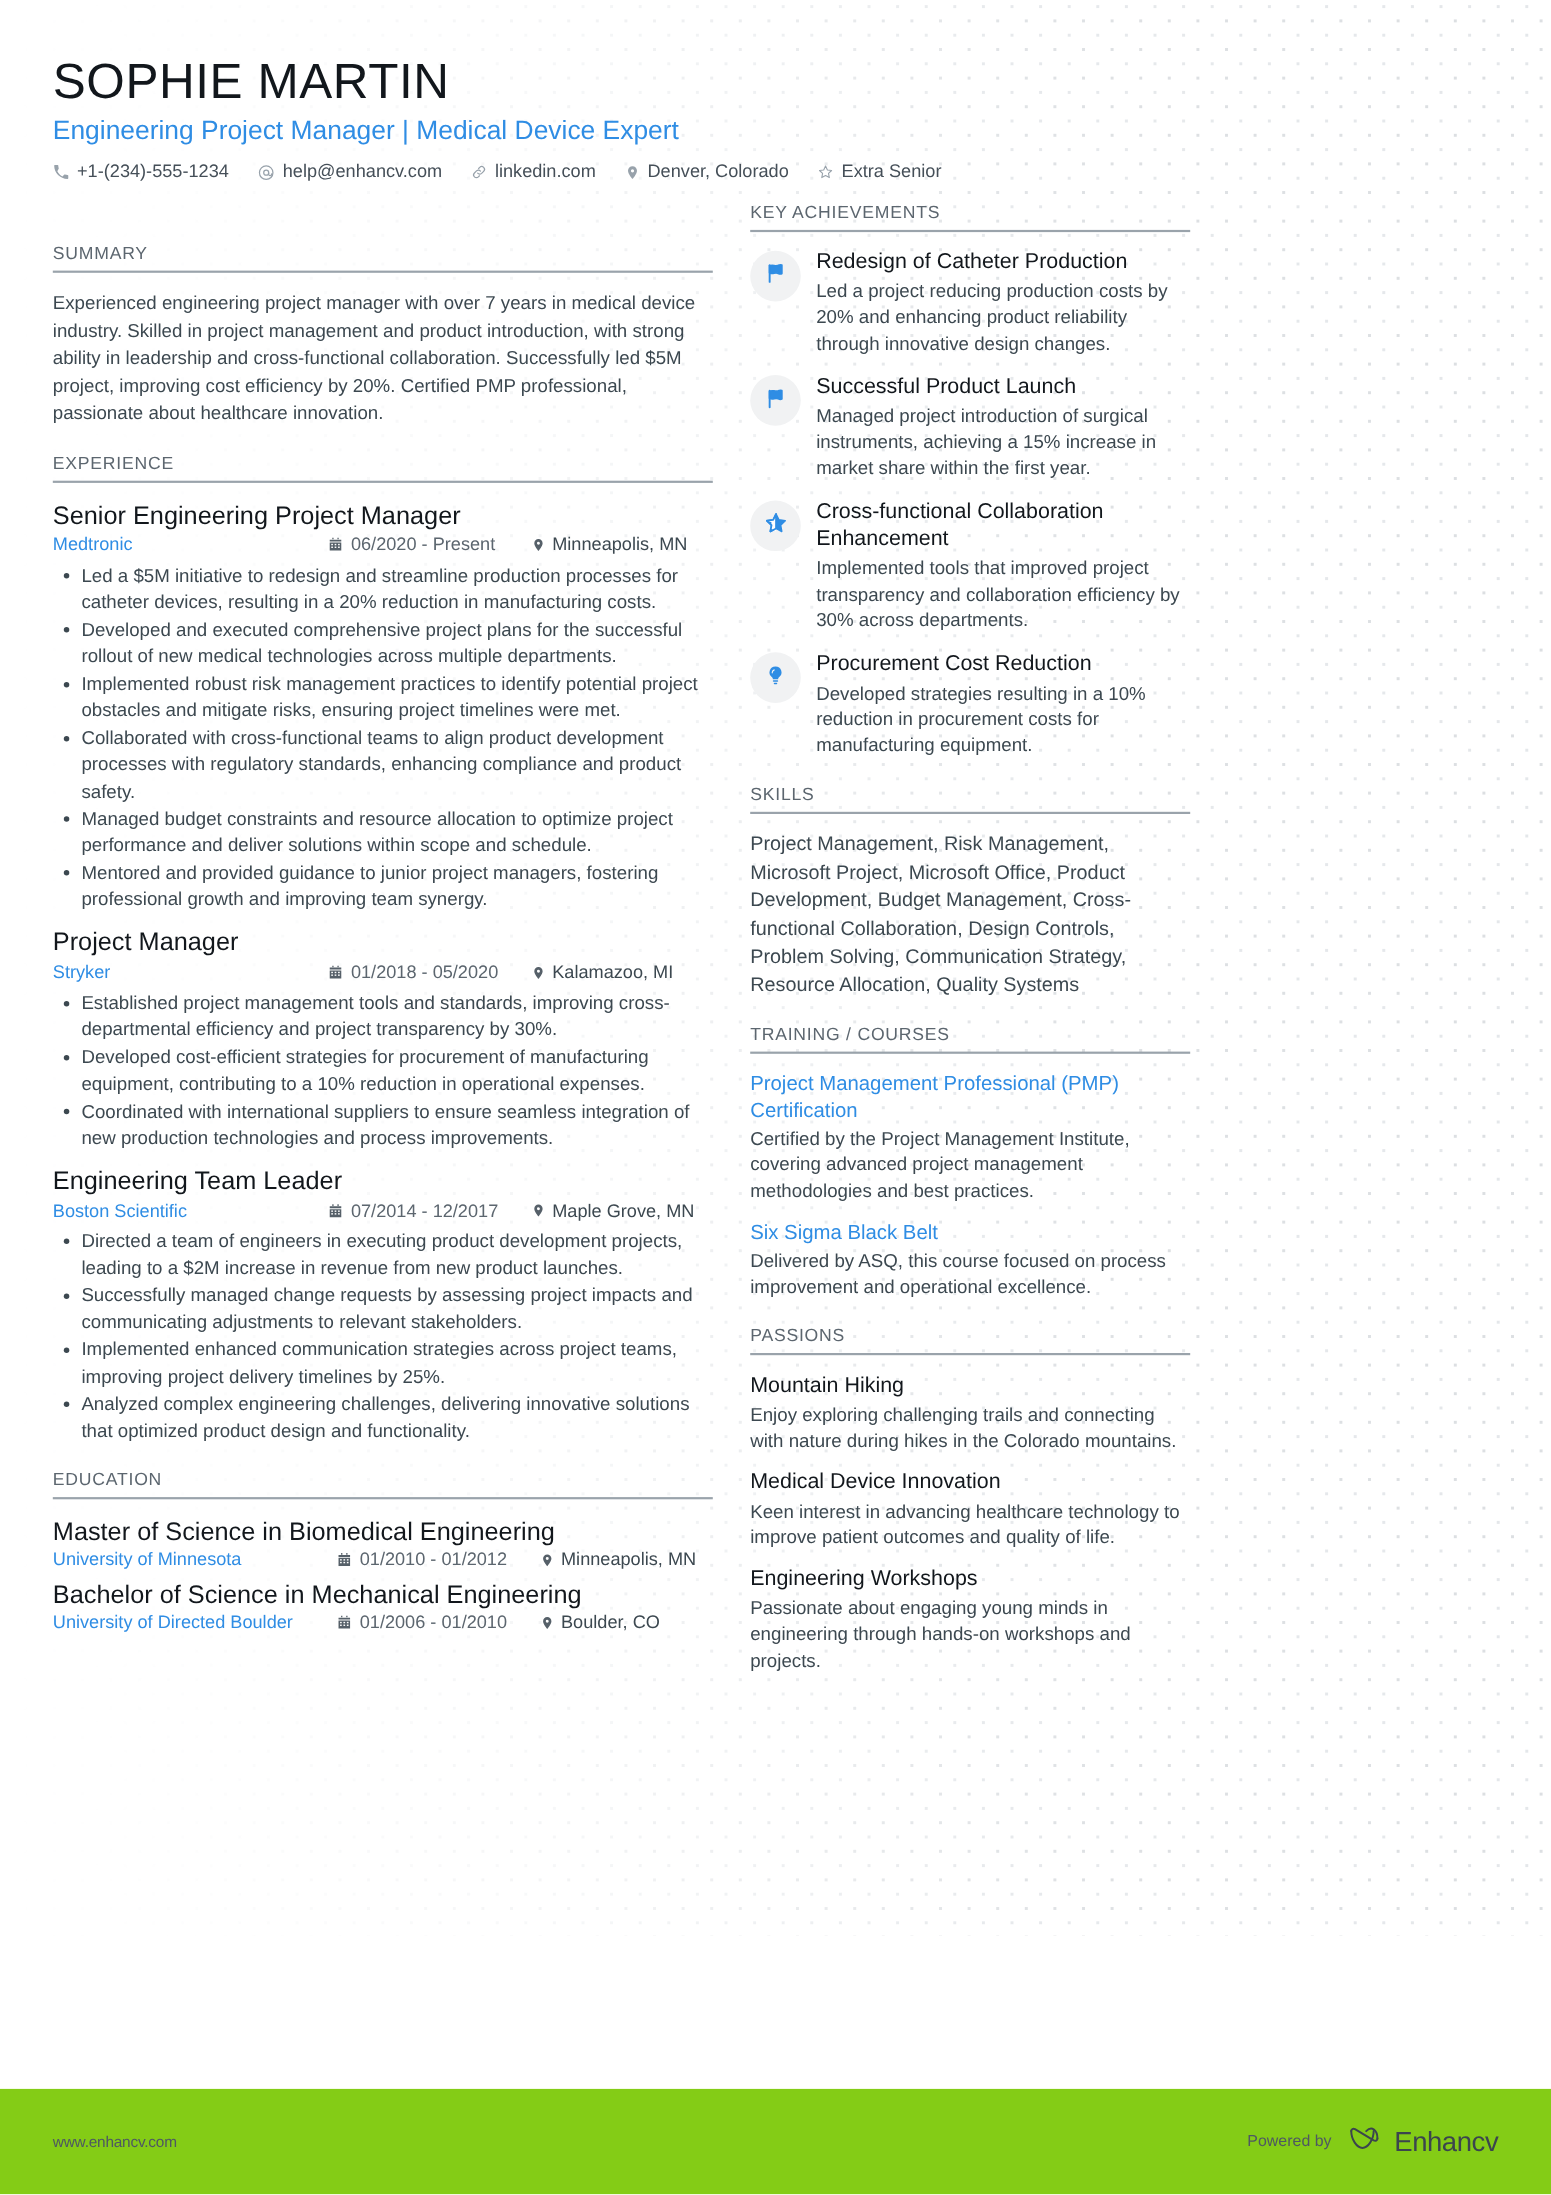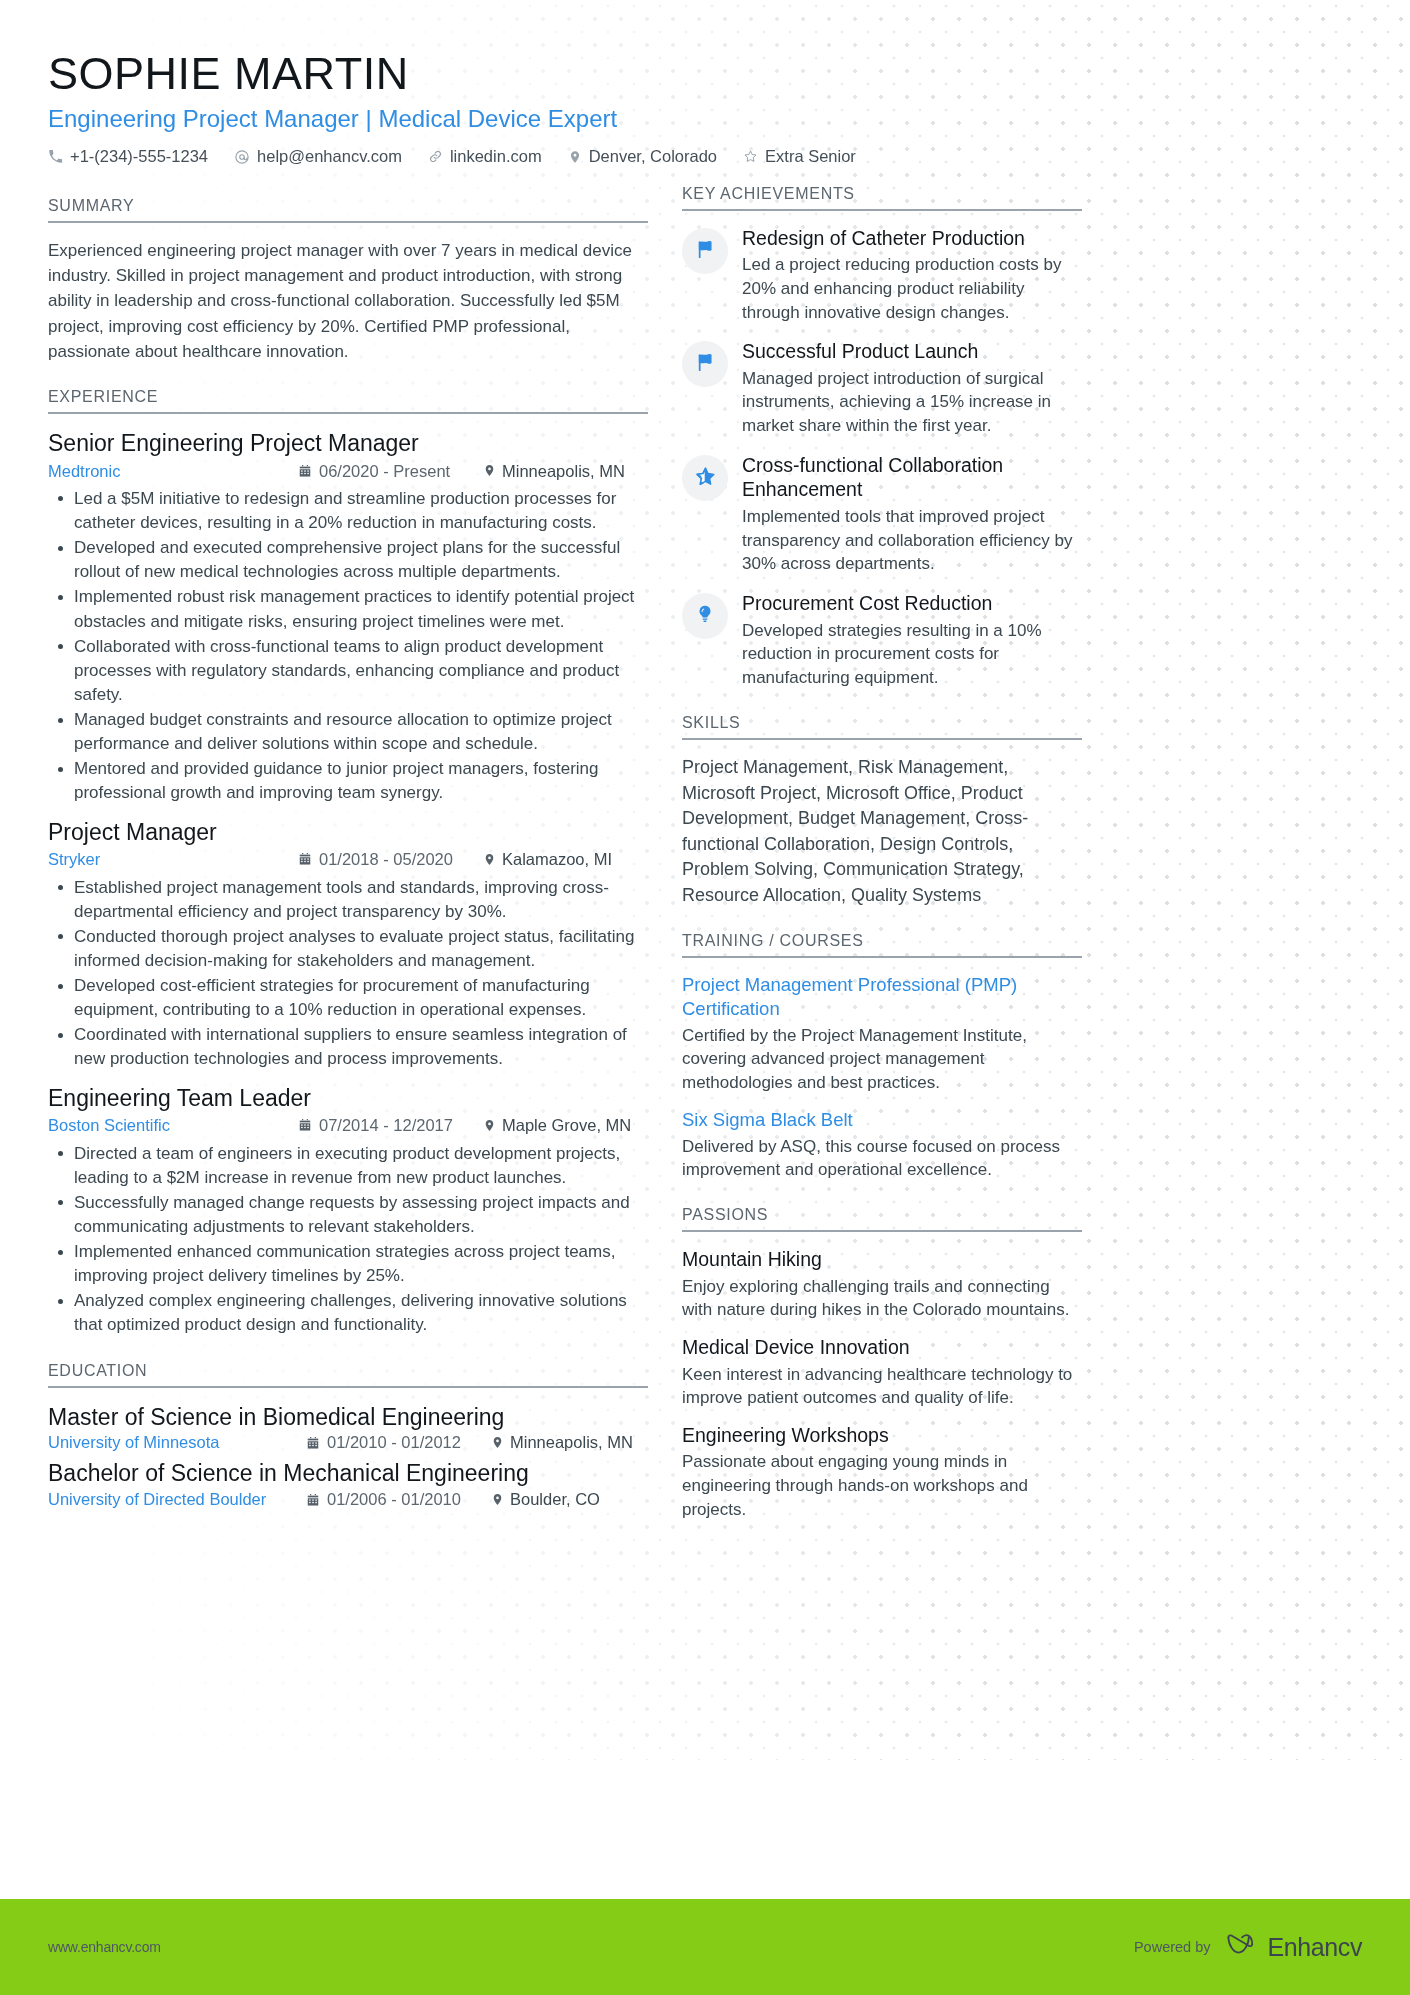--- a/index.html
+++ b/index.html
@@ -454,21 +454,20 @@
                 <span class="ic">
                   <svg width="13" height="15" viewBox="0 0 24 24" fill="currentColor">
                       <path d="M12 2C8.1 2 5 5.1 5 9c0 5.2 7 13 7 13s7-7.8 7-13c0-3.9-3.1-7-7-7zm0 9.5A2.5 2.5 0 1 1 12 6.5a2.5 2.5 0 0 1 0 5z"></path>
                     </svg>
                 </span>
                 <span>Kalamazoo, MI</span>
               </div>
             </div>
             <ul class="bullets">
               <li>Established project management tools and standards, improving cross-departmental efficiency and project transparency by 30%.</li>
-              <li>Conducted thorough project analyses to evaluate project status, facilitating informed decision-making for stakeholders and management.</li>
               <li>Developed cost-efficient strategies for procurement of manufacturing equipment, contributing to a 10% reduction in operational expenses.</li>
               <li>Coordinated with international suppliers to ensure seamless integration of new production technologies and process improvements.</li>
             </ul>
           </div>
 
           <div class="job">
             <div class="job-title">Engineering Team Leader</div>
             <div class="job-meta">
               <div class="job-company">Boston Scientific</div>
               <div class="job-dates">

